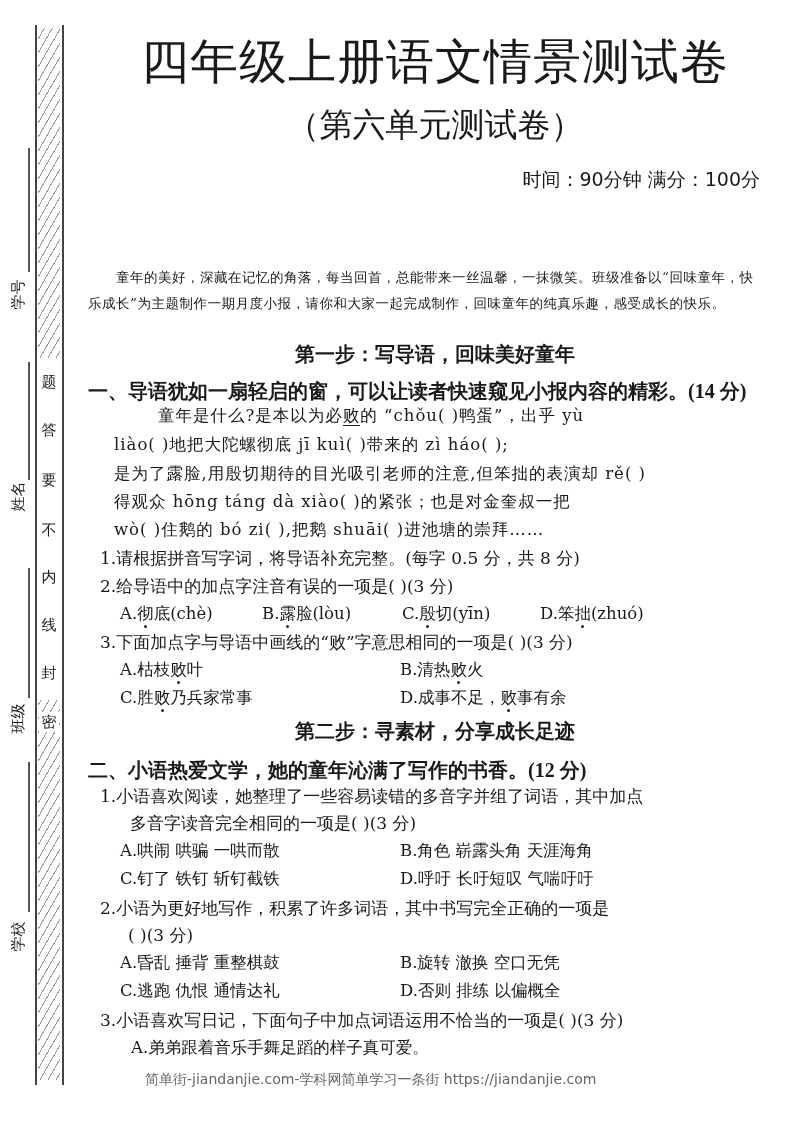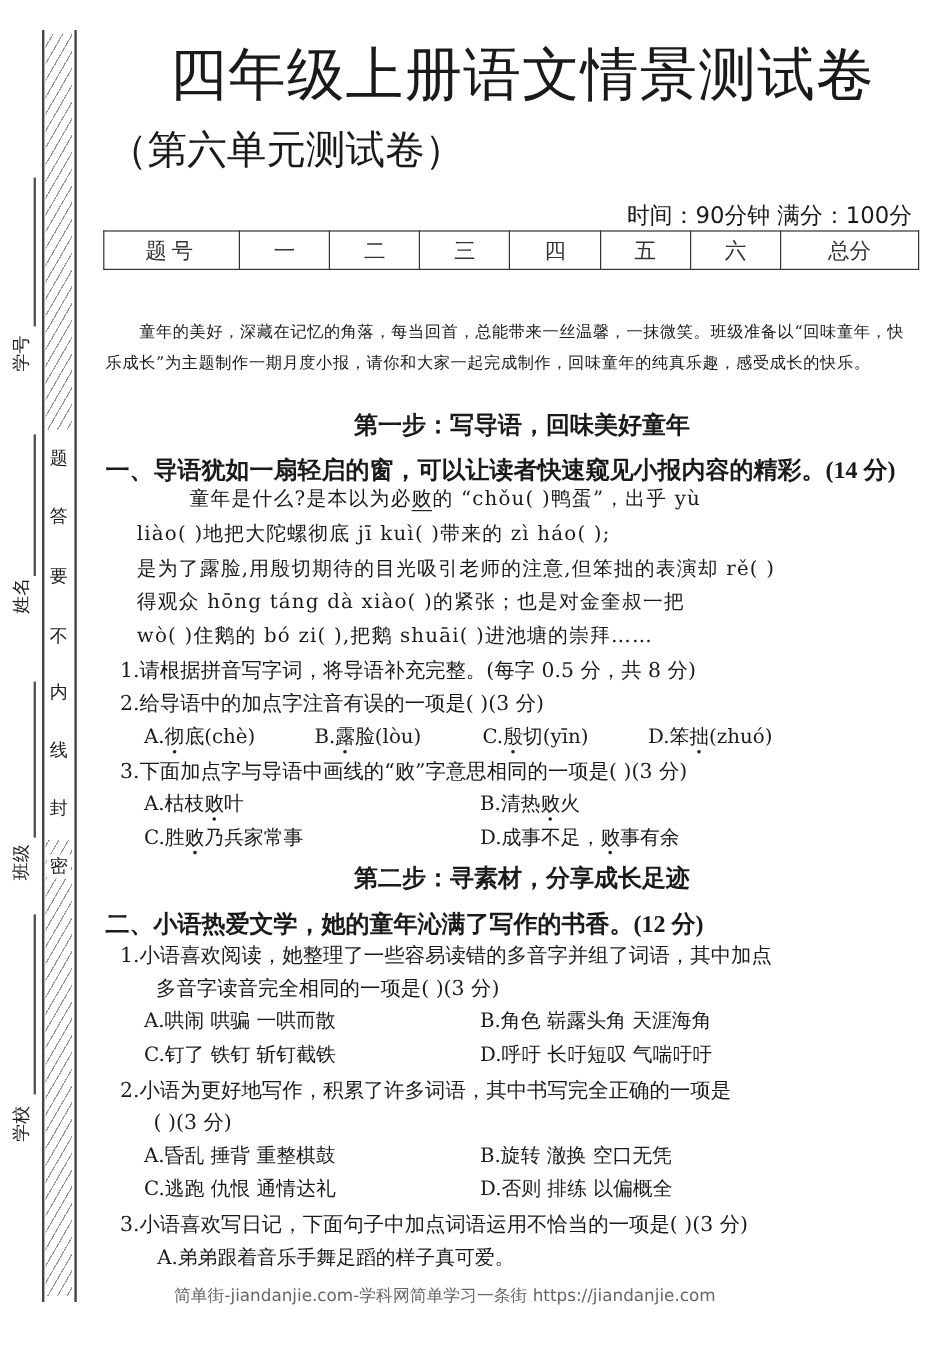--- a/index.html
+++ b/index.html
@@ -16,21 +16,21 @@
   .seal-char { position:absolute; left:39px; width:20px; text-align:center; font-size:15px;
                background:#fff; line-height:20px; }
   .field { position:absolute; left:6px; width:24px; }
   .field-label { position:absolute; left:0; width:24px; transform:rotate(-90deg);
                  font-size:15px; white-space:nowrap; text-align:center; }
   .field-line { position:absolute; left:22px; width:1.5px; background:#555; }
 
   
   .title { position:absolute; left:90px; width:690px; top:30px; text-align:center;
            font-family:"DejaVu Sans","Liberation Sans",sans-serif; font-size:48px; letter-spacing:1px; }
-  .subtitle { position:absolute; left:90px; width:690px; top:103px; 
+  .subtitle { position:absolute; left:90px; width:690px; top:103px; text-align:center;
               font-family:"DejaVu Sans","Liberation Sans",sans-serif; font-size:33px; }
   .meta { position:absolute; right:33px; top:167px; font-size:19px;
           font-family:"DejaVu Sans","Liberation Sans",sans-serif; }
 
   
   .score-table { position:absolute; left:86px; top:192px; width:680px; border-collapse:collapse; }
   .score-table td { border:1.5px solid #333; height:29px; text-align:center; font-size:18px; color:#333; }
   .score-table td.first { width:110px; letter-spacing:4px; }
 
   
@@ -85,30 +85,20 @@
     <div class="field-line" style="top:762px;height:150px;"></div>
   </div>
 </div>
 
 <div class="title">四年级上册语文情景测试卷</div>
 <div class="subtitle">（第六单元测试卷）</div>
 <div class="meta">时间：90分钟  满分：100分</div>
 
 <table class="score-table">
   <tbody>
-      <tr>
-    <td class="first">题号</td>
-    <td>一</td>
-    <td>二</td>
-    <td>三</td>
-    <td>四</td>
-    <td>五</td>
-    <td>六</td>
-    <td style="width:112px;">总分</td>
-  </tr>
 </tbody>
   </table>
 
 <div class="para intro">童年的美好，深藏在记忆的角落，每当回首，总能带来一丝温馨，一抹微笑。班级准备以“回味童年，快乐成长”为主题制作一期月度小报，请你和大家一起完成制作，回味童年的纯真乐趣，感受成长的快乐。</div>
 
 <div class="step" style="top:341px;">第一步：写导语，回味美好童年</div>
 <div class="q-head" style="top:378px;">一、导语犹如一扇轻启的窗，可以让读者快速窥见小报内容的精彩。(14 分)</div>
 
 <div class="line" style="top:405px;left:158px;">
   <span>童年是什么?是本以为必</span><span class="uline">败</span><span>的 “chǒu(        )鸭蛋”，出乎 yù</span>

